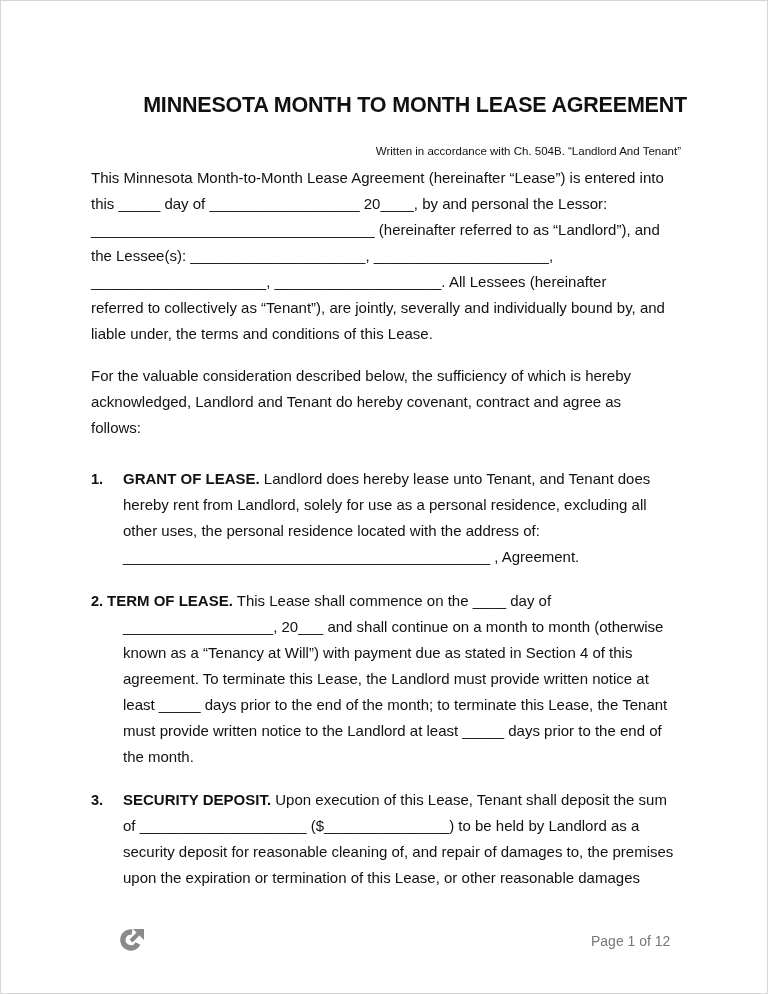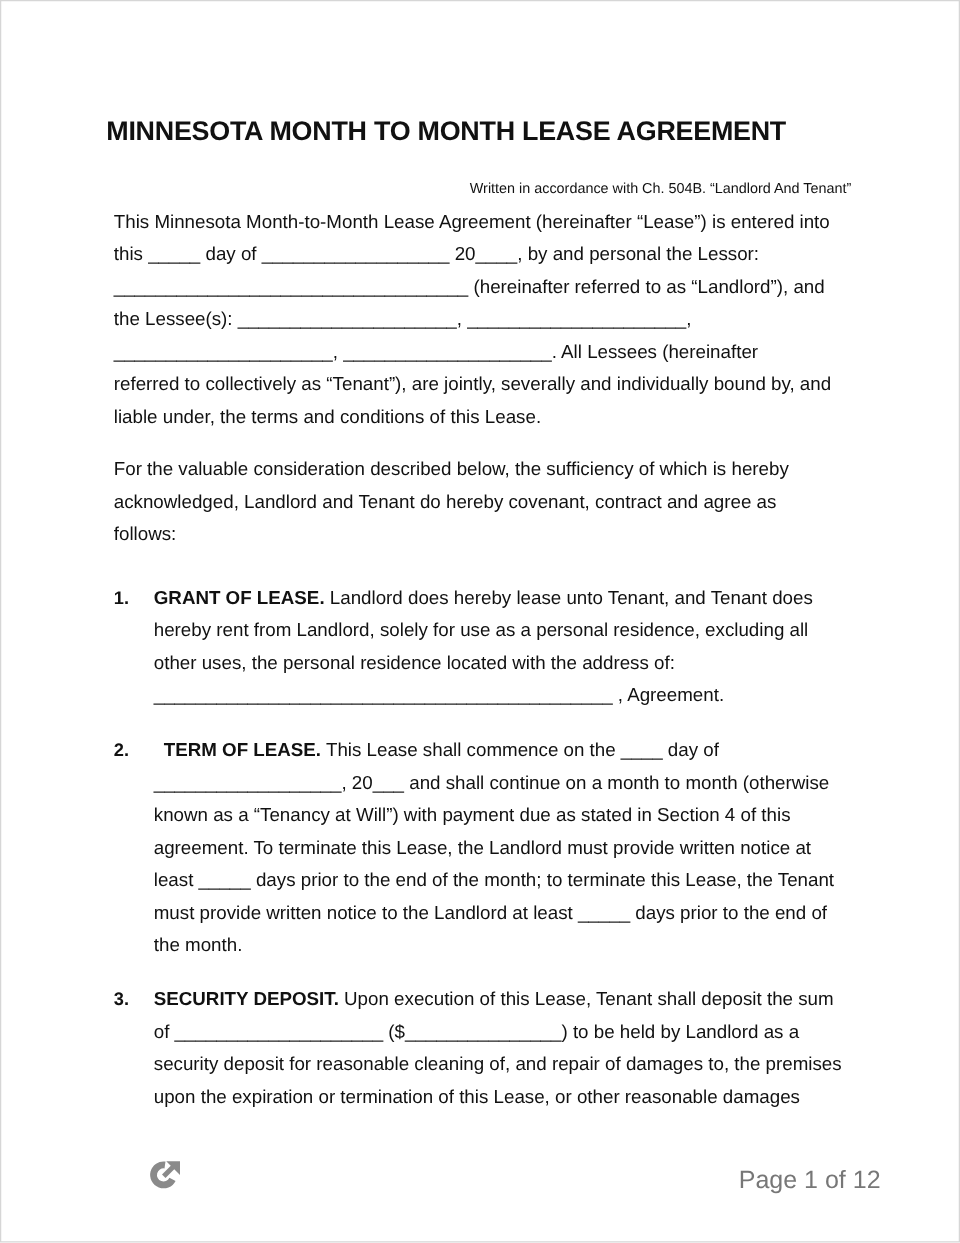--- a/index.html
+++ b/index.html
@@ -3,36 +3,36 @@
 <meta charset="utf-8">
 <style>
   html, body { margin:0; padding:0; background:#ffffff; }
   body { width:768px; height:994px; position:relative; overflow:hidden; }
   .page {
     position:absolute; left:0; top:0; width:766px; height:992px;
     border:1px solid #d6d6d6; background:#fff;
   }
   .doc { position:absolute; left:90px; top:0; width:590px; font-family:"Liberation Sans", sans-serif; color:#111; }
   .title {
-    position:absolute; left:-6px; top:92px; width:602px; text-align:left;
+    position:absolute; left:-6px; top:92px; width:602px; text-align:right;
     font-weight:bold; font-size:21.5px; letter-spacing:-0.2px; color:#111; white-space:nowrap;
   }
   .subtitle {
     position:absolute; left:0; top:144px; width:590px; text-align:right;
     font-size:11.5px; color:#111;
   }
   .line {
     position:absolute; font-size:15px; white-space:nowrap; line-height:18px; color:#111;
   }
   .num { position:absolute; font-size:14.6px; font-weight:bold; left:0; line-height:18px; }
   .head { font-weight:bold; }
   .footer-logo { position:absolute; left:117px; top:925px; width:28px; height:28px; }
   .page-num {
     position:absolute; left:590px; top:932px; font-family:"Liberation Sans", sans-serif;
-    font-size:20px; color:#777; white-space:nowrap;
+    font-size:14px; color:#777; white-space:nowrap;
   }
 </style>
 </head>
 <body>
 
 <div class="page">
   <div class="doc">
     <div class="title">MINNESOTA MONTH TO MONTH LEASE AGREEMENT</div>
     <div class="subtitle">Written in accordance with Ch. 504B. “Landlord And Tenant”</div>
 
@@ -50,21 +50,21 @@
 
     <div class="num" style="top:469px">1.</div>
     <div class="line" style="top:469px; left:32px">
       <span class="head">GRANT OF LEASE.</span><span> Landlord does hereby lease unto Tenant, and Tenant does</span>
     </div>
     <div class="line" style="top:495px; left:32px">hereby rent from Landlord, solely for use as a personal residence, excluding all</div>
     <div class="line" style="top:521px; left:32px">other uses, the personal residence located with the address of:</div>
     <div class="line" style="top:547px; left:32px">____________________________________________ , Agreement.</div>
 
     <div class="num" style="top:591px">2.</div>
-    <div class="line" style="top:591px; left:40px">
+    <div class="line" style="top:591px; left:16px">
       <span class="head">TERM OF LEASE.</span><span> This Lease shall commence on the ____ day of</span>
     </div>
     <div class="line" style="top:617px; left:32px">__________________, 20___ and shall continue on a month to month (otherwise</div>
     <div class="line" style="top:643px; left:32px">known as a “Tenancy at Will”) with payment due as stated in Section 4 of this</div>
     <div class="line" style="top:669px; left:32px">agreement. To terminate this Lease, the Landlord must provide written notice at</div>
     <div class="line" style="top:695px; left:32px">least _____ days prior to the end of the month; to terminate this Lease, the Tenant</div>
     <div class="line" style="top:721px; left:32px">must provide written notice to the Landlord at least _____ days prior to the end of</div>
     <div class="line" style="top:747px; left:32px">the month.</div>
 
     <div class="num" style="top:790px">3.</div>

